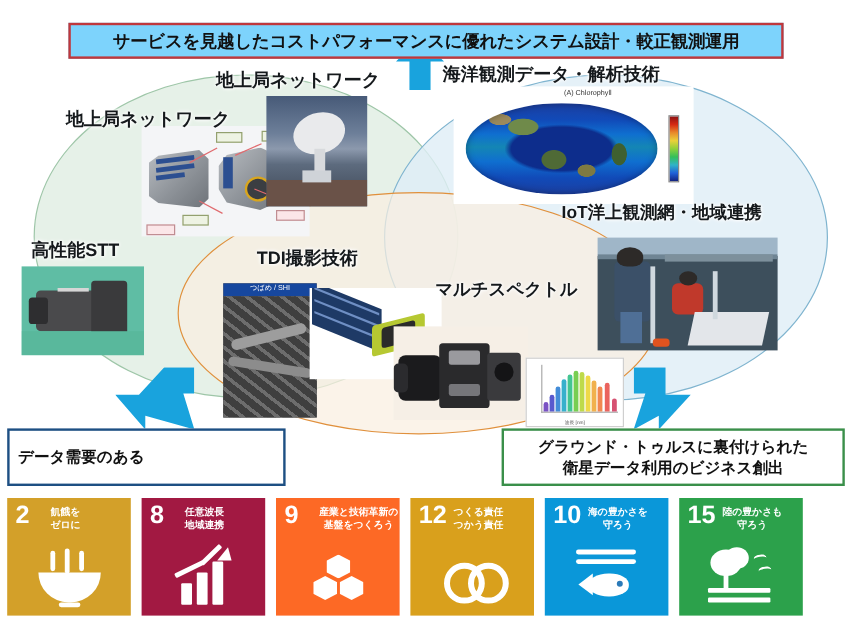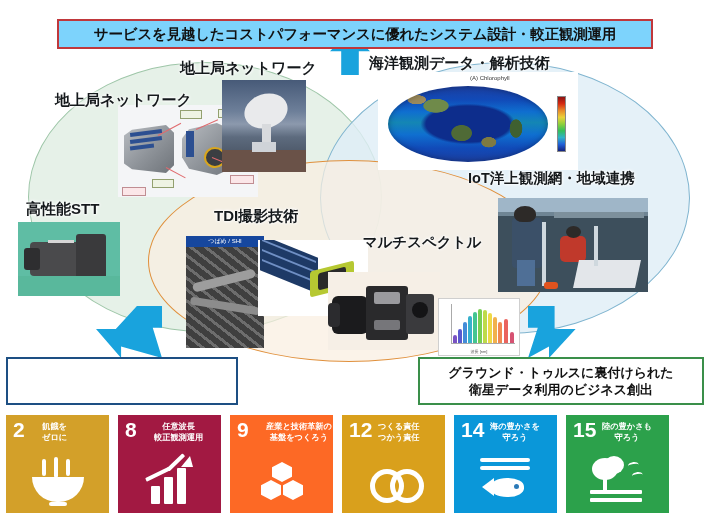--- a/index.html
+++ b/index.html
@@ -309,20 +309,21 @@
   <div class="abs seclabel" style="left:352px;top:234px;font-size:14.5px;text-align:center;width:140px;">
     <div>マルチスペクトル</div>
   </div>
 
   <div class="abs" id="title-box" style="border-color: rgb(192, 55, 59);">
     <div class="t">サービスを見越したコストパフォーマンスに優れたシステム設計・較正観測運用</div>
   </div>
 
   <div class="abs outbox" id="outbox-left" style="border-color: rgb(29, 79, 131);">
     <div>
+      <div class="line">データ需要のある</div>
     </div>
   </div>
 
   <div class="abs outbox" id="outbox-right" style="border-color: rgb(58, 143, 74);">
     <div>
       <div class="line">グラウンド・トゥルスに裏付けられた</div>
       <div class="line">衛星データ利用のビジネス創出</div>
     </div>
   </div>
 
@@ -340,21 +341,21 @@
         <div class="steam" style="left:60px;"></div>
         <div class="bowl"></div>
         <div class="bowlfoot"></div>
       </div>
     </div>
 
     <div class="sdg" id="sdg-8" style="background: rgb(162, 25, 66);">
       <div class="num">8</div>
       <div class="txt">
         <div>任意波長</div>
-          <div>較正観測運用</div>
+          <div>地域連携</div>
       </div>
       <div class="glyph">
         <div class="bar" style="left:33px;height:18px;"></div>
         <div class="bar" style="left:46px;height:27px;"></div>
         <div class="bar" style="left:59px;height:36px;"></div>
         <div class="trend" style="left:28px;top:22px;width:26px;transform:rotate(-26deg);"></div>
         <div class="trend" style="left:50px;top:12px;width:22px;transform:rotate(-44deg);"></div>
         <div class="arrowhead" style="left:63px;top:0px;
           border-left:9px solid transparent;border-bottom:11px solid #fff;border-right:3px solid transparent;"></div>
       </div>
@@ -379,21 +380,21 @@
         <div>つくる責任</div>
           <div>つかう責任</div>
       </div>
       <div class="glyph">
         <div class="inf-ring" style="left:28px;top:13px;"></div>
         <div class="inf-ring" style="left:48px;top:13px;"></div>
       </div>
     </div>
 
     <div class="sdg" id="sdg-14" style="background: rgb(10, 151, 217);">
-      <div class="num">14</div>
+      <div class="num">10</div>
       <div class="txt">
         <div>海の豊かさを</div>
           <div>守ろう</div>
       </div>
       <div class="glyph">
         <div class="wave" style="left:26px;top:2px;width:50px;"></div>
         <div class="wave" style="left:26px;top:10px;width:50px;"></div>
         <div class="fishbody" style="left:36px;top:22px;"></div>
         <div class="fishtail" style="left:28px;top:22px;"></div>
         <div class="fisheye" style="left:60px;top:28px;"></div>

